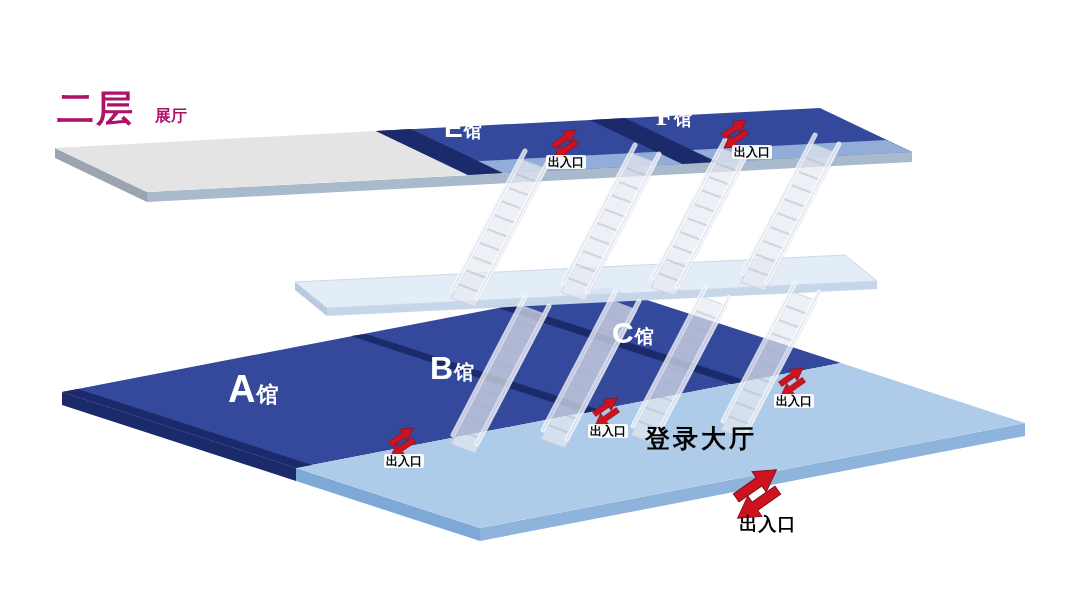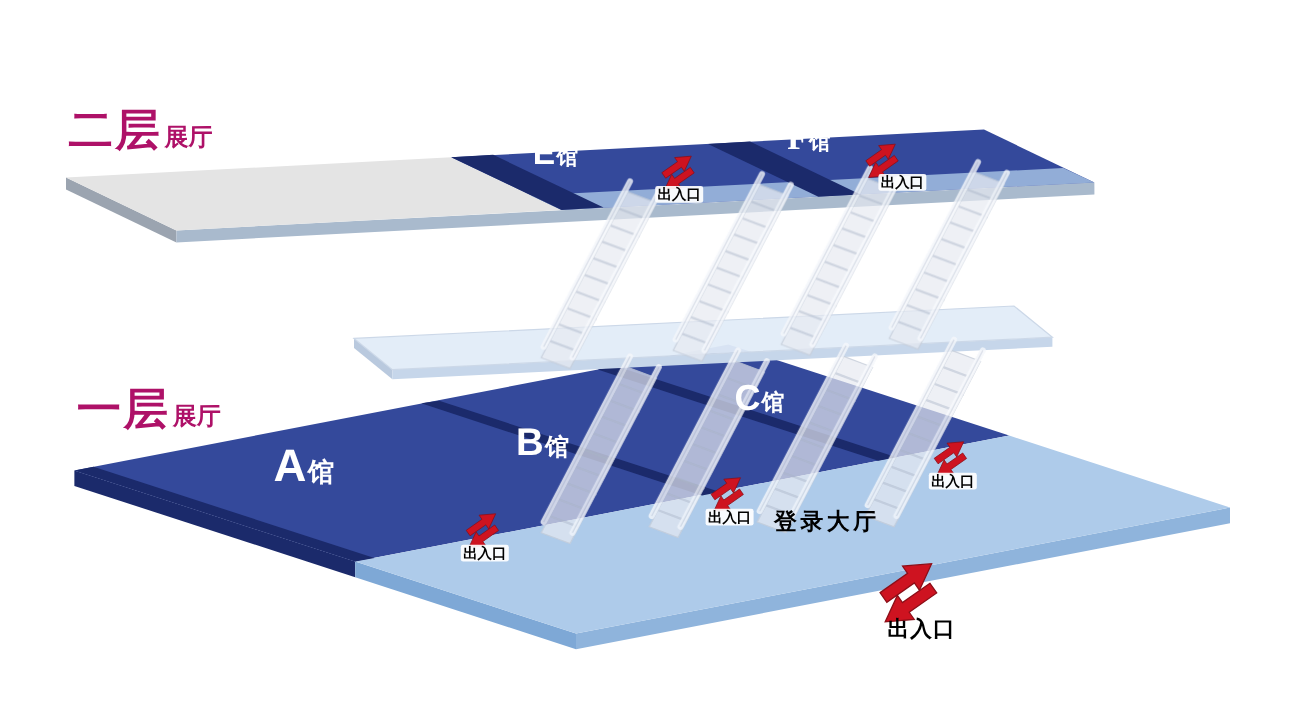--- a/index.html
+++ b/index.html
@@ -7,25 +7,25 @@
     position:relative;
     width:1079px;height:594px;
     background:#ffffff;
     overflow:hidden;
     font-family:"Liberation Sans","DejaVu Sans",sans-serif;
   }
   .stage svg{position:absolute;left:0;top:0;}
   .lbl{position:absolute;white-space:nowrap;}
   .title{font-weight:bold;color:#ae1168;}
   .title .tm{font-size:37px;letter-spacing:2px;}
-  .title .ts{font-size:20px;margin-left:2px;}
+  .title .ts{font-size:16px;margin-left:20px;}
   .hall{color:#ffffff;font-weight:bold;}
   .hall .hl{display:inline-block;}
   .hall .hs{display:inline-block;margin-left:1px;}
-  .lobby{font-size:19px;font-weight:bold;color:#000;letter-spacing:3px;}
+  .lobby{font-size:25px;font-weight:bold;color:#000;letter-spacing:3px;}
   .ent{
     transform:translateX(-50%);
     font-size:12px;font-weight:bold;color:#000;
     background:rgba(255,255,255,.92);
     padding:0 2px;line-height:14px;border-radius:2px;
   }
   .entMain{
     transform:translateX(-50%);
     font-size:18px;font-weight:bold;color:#000;letter-spacing:1px;
   }
@@ -106,23 +106,20 @@
       <use href="#dblarrow" transform="translate(402,442)"></use>
       <use href="#dblarrow" transform="translate(606,412)"></use>
       <use href="#dblarrow" transform="translate(792,382)"></use>
       <use href="#dblarrow" transform="translate(757,494) scale(1.75)"></use>
     </g>
   </svg>
 
   <div class="lbl title" style="left:57px;top:84px;">
     <span class="tm">二层</span><span class="ts">展厅</span>
   </div>
-  <div class="lbl title" style="left:64px;top:316px;">
-    <span class="tm">一层</span><span class="ts">展厅</span>
-  </div>
 
   <div class="lbl hall" style="left:444px;top:112px;">
     <span class="hl" style="font-size:28px;">E</span><span class="hs" style="font-size:18px;">馆</span>
   </div>
   <div class="lbl hall" style="left:656px;top:100px;font-family:Liberation Serif, serif;">
     <span class="hl" style="font-size:28px;">F</span><span class="hs" style="font-size:18px;">馆</span>
   </div>
 
   <div class="lbl hall" style="left:228px;top:368px;">
     <span class="hl" style="font-size:38px;">A</span><span class="hs" style="font-size:22px;">馆</span>

